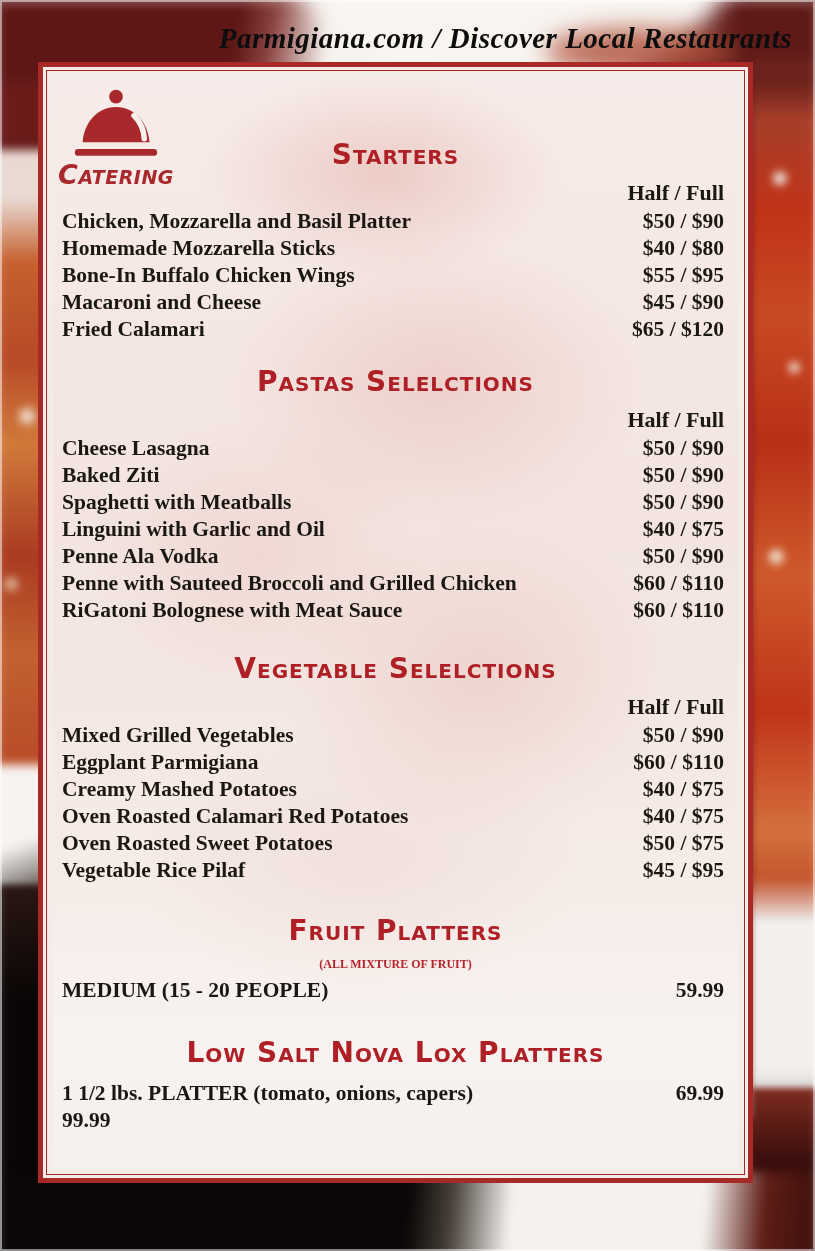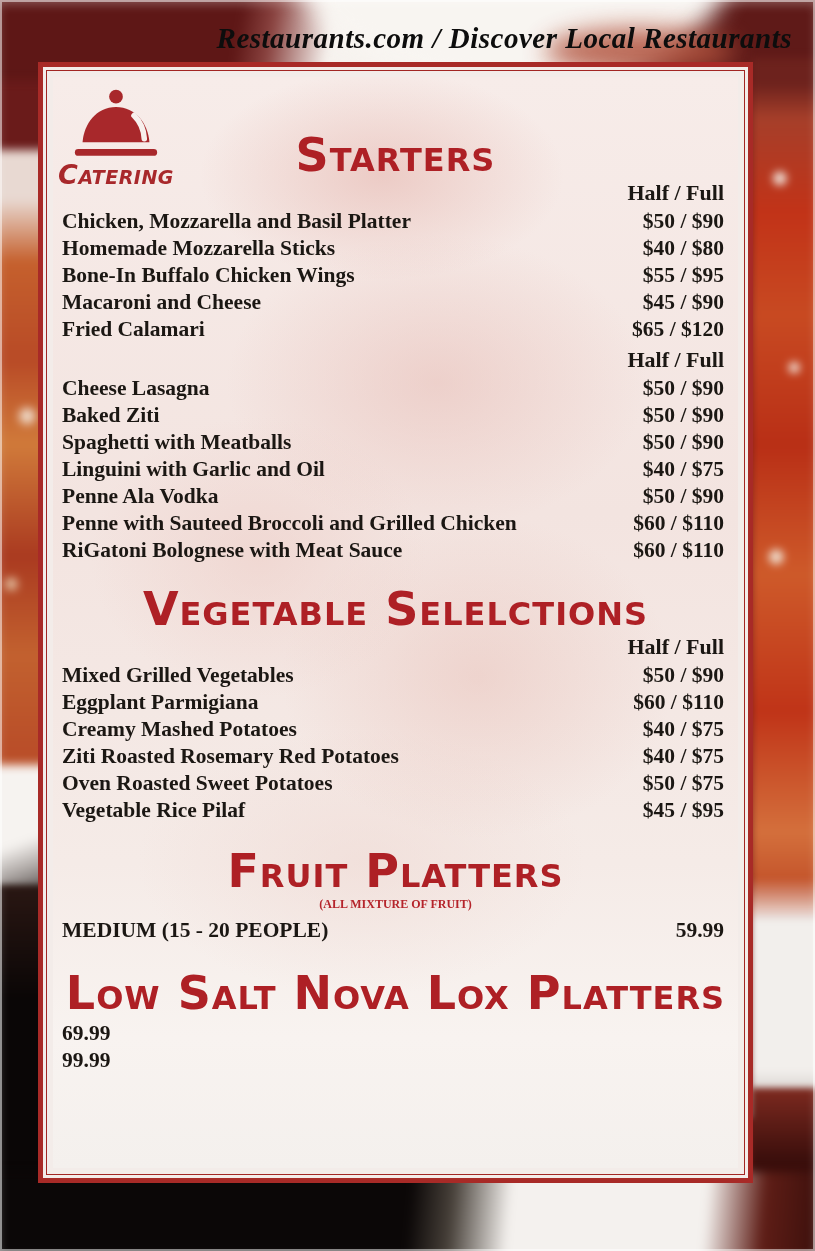--- a/index.html
+++ b/index.html
@@ -105,21 +105,21 @@
   .brand-label{
     font-family:"DejaVu Sans", sans-serif;
     font-weight:bold;font-style:italic;font-variant:small-caps;
     font-size:27px;line-height:28px;color:#a8282b;letter-spacing:.5px;
   }
   
   .sec-title{
     text-align:center;
     font-family:"DejaVu Sans", sans-serif;
     font-weight:bold;font-variant:small-caps;
-    font-size:46px;line-height:44px;
+    font-size:28px;line-height:44px;
     color:#ae2025;letter-spacing:1px;
   }
   .sec-sub{
     text-align:center;color:#b5242b;font-weight:bold;
     font-size:12px;line-height:22px;
   }
   .half-full{
     text-align:right;padding-right:14px;
     font-size:22px;font-weight:bold;color:#1b1713;
     height:26px;line-height:26px;
@@ -147,21 +147,21 @@
 <div class="bg bg-arch"></div>
 <div class="bg bg-meatball"></div>
 <div class="bg bg-left"></div>
 <div class="bg bg-left-plate"></div>
 <div class="bg bg-left-black"></div>
 <div class="bg bg-right"></div>
 <div class="bg bg-right-plate"></div>
 <div class="bg bg-right-dark"></div>
 <div class="bg bg-bottom"></div>
 
-<div class="watermark">Restaurants.com / Discover Local Restaurants</div>
+<div class="watermark">Parmigiana.com / Discover Local Restaurants</div>
 
 <div class="menu">
   <div class="menu-line"></div>
   <div class="menu-content">
 
     <div class="brand">
       <svg width="88" height="72" viewBox="0 0 100 84" aria-hidden="true">
         <circle cx="50" cy="9" r="8" fill="#a8282b"></circle>
         <path d="M50 21 C27 21 12.5 41 11 62 L89 62 C87.5 41 73 21 50 21 Z" fill="#a8282b"></path>
         <path d="M71 31 A35 39 0 0 1 83 58" stroke="#f7f0ed" stroke-width="6.5" fill="none" stroke-linecap="round"></path>
@@ -188,20 +188,21 @@
       <div class="row">
         <span class="row-name">Macaroni and Cheese</span>
         <span class="row-price">$45 / $90</span>
       </div>
       <div class="row">
         <span class="row-name">Fried Calamari</span>
         <span class="row-price">$65 / $120</span>
       </div>
     </div>
 
+    <div class="sec-title mt-title2">Pastas Selelctions</div>
     <div class="half-full mt-hf">Half / Full</div>
     <div class="mt-rows">
       <div class="row">
         <span class="row-name">Cheese Lasagna</span>
         <span class="row-price">$50 / $90</span>
       </div>
       <div class="row">
         <span class="row-name">Baked Ziti</span>
         <span class="row-price">$50 / $90</span>
       </div>
@@ -236,21 +237,21 @@
       </div>
       <div class="row">
         <span class="row-name">Eggplant Parmigiana</span>
         <span class="row-price">$60 / $110</span>
       </div>
       <div class="row">
         <span class="row-name">Creamy Mashed Potatoes</span>
         <span class="row-price">$40 / $75</span>
       </div>
       <div class="row">
-        <span class="row-name">Ziti Roasted Rosemary Red Potatoes</span>
+        <span class="row-name">Oven Roasted Calamari Red Potatoes</span>
         <span class="row-price">$40 / $75</span>
       </div>
       <div class="row">
         <span class="row-name">Oven Roasted Sweet Potatoes</span>
         <span class="row-price">$50 / $75</span>
       </div>
       <div class="row">
         <span class="row-name">Vegetable Rice Pilaf</span>
         <span class="row-price">$45 / $95</span>
       </div>
@@ -261,20 +262,21 @@
     <div class="mt-rows">
       <div class="row">
         <span class="row-name">MEDIUM (15 - 20 PEOPLE)</span>
         <span class="row-price">59.99</span>
       </div>
     </div>
 
     <div class="sec-title mt-title5">Low Salt Nova Lox Platters</div>
     <div class="mt-rows5">
       <div class="row">
+        <span class="row-name">1 1/2 lbs. PLATTER (tomato, onions, capers)</span>
         <span class="row-price">69.99</span>
       </div>
       <div class="row">
         <span class="row-price">99.99</span>
       </div>
     </div>
 
   </div>
 </div>
 

